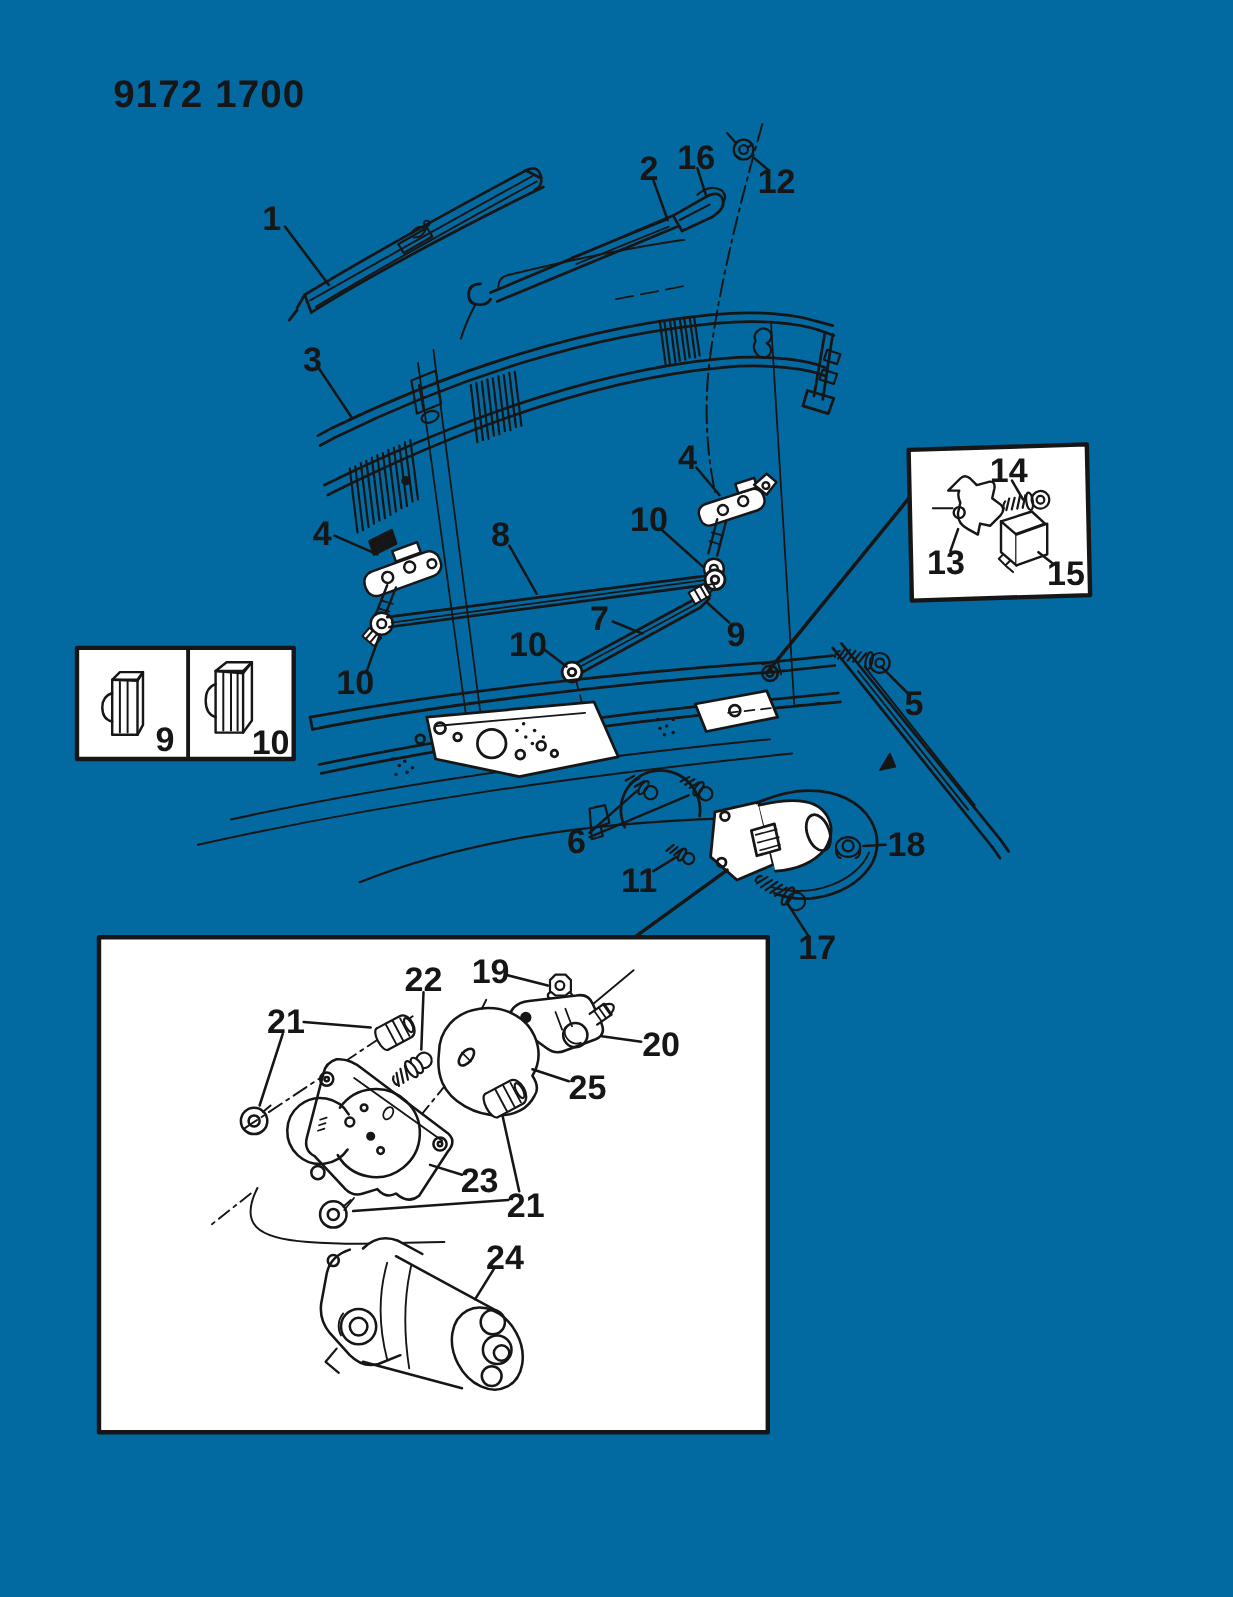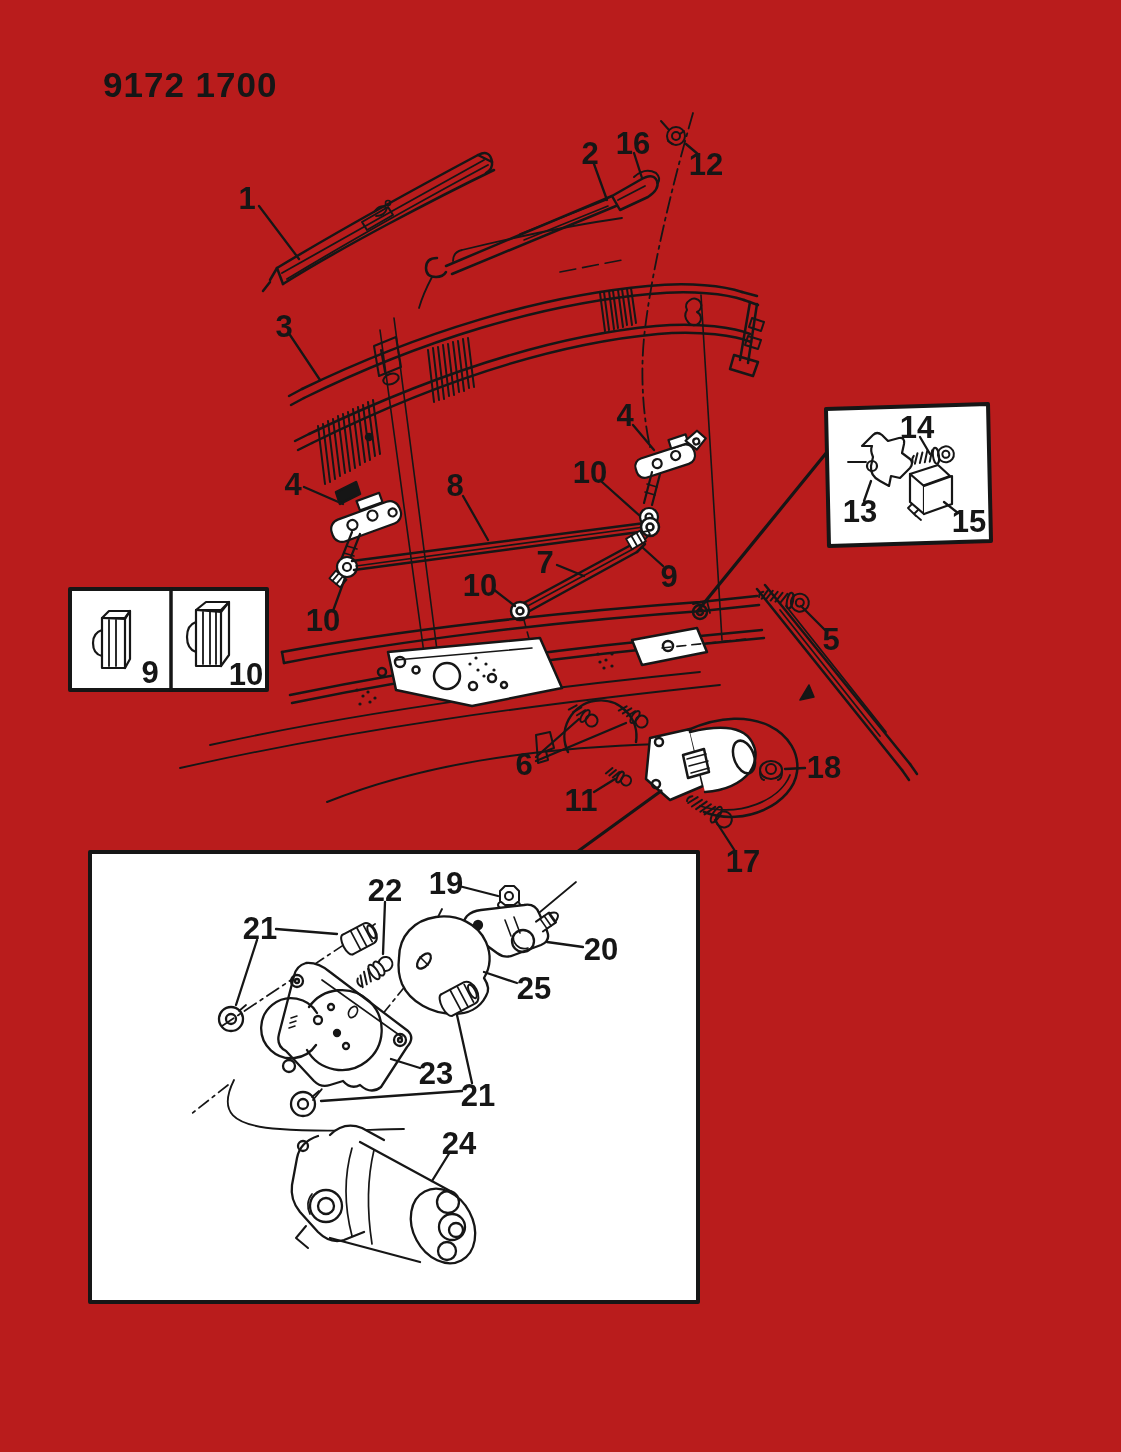--- a/index.html
+++ b/index.html
@@ -1,16 +1,16 @@
 <!DOCTYPE html>
 <html><head>
 <meta charset="utf-8">
 <style>
   html,body{margin:0;padding:0;background:#e8e8e8;}
-  .page{position:relative;width:1121px;height:1452px;background:#b91c1c;margin:0 auto;
+  .page{position:relative;width:1121px;height:1452px;background:#0369a1;margin:0 auto;
         font-family:"Liberation Sans",sans-serif;overflow:hidden;}
   svg{position:absolute;left:0;top:0;}
   .callout{font-family:"Liberation Sans",sans-serif;font-weight:bold;font-size:31px;
            fill:#161616;text-anchor:middle;}
   .hdr{font-family:"Liberation Sans",sans-serif;font-weight:bold;font-size:35px;
        fill:#161616;letter-spacing:1px;}
 </style>
 </head>
 <body>
 

